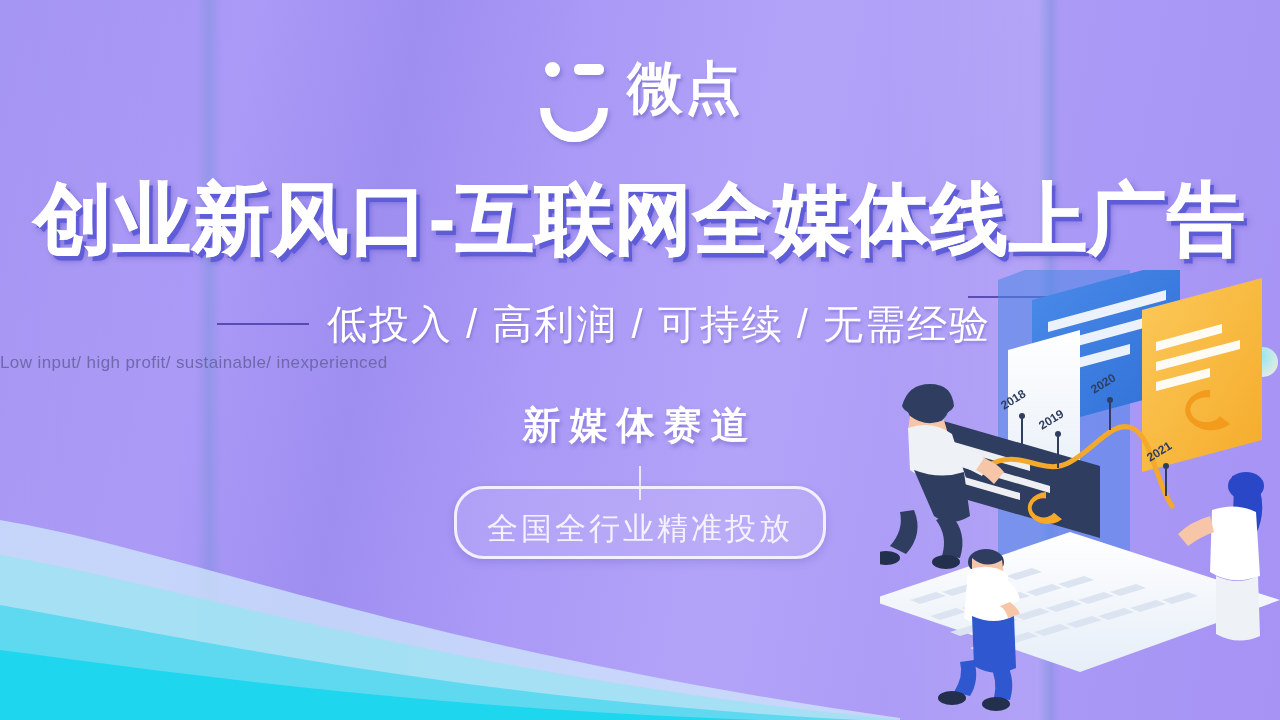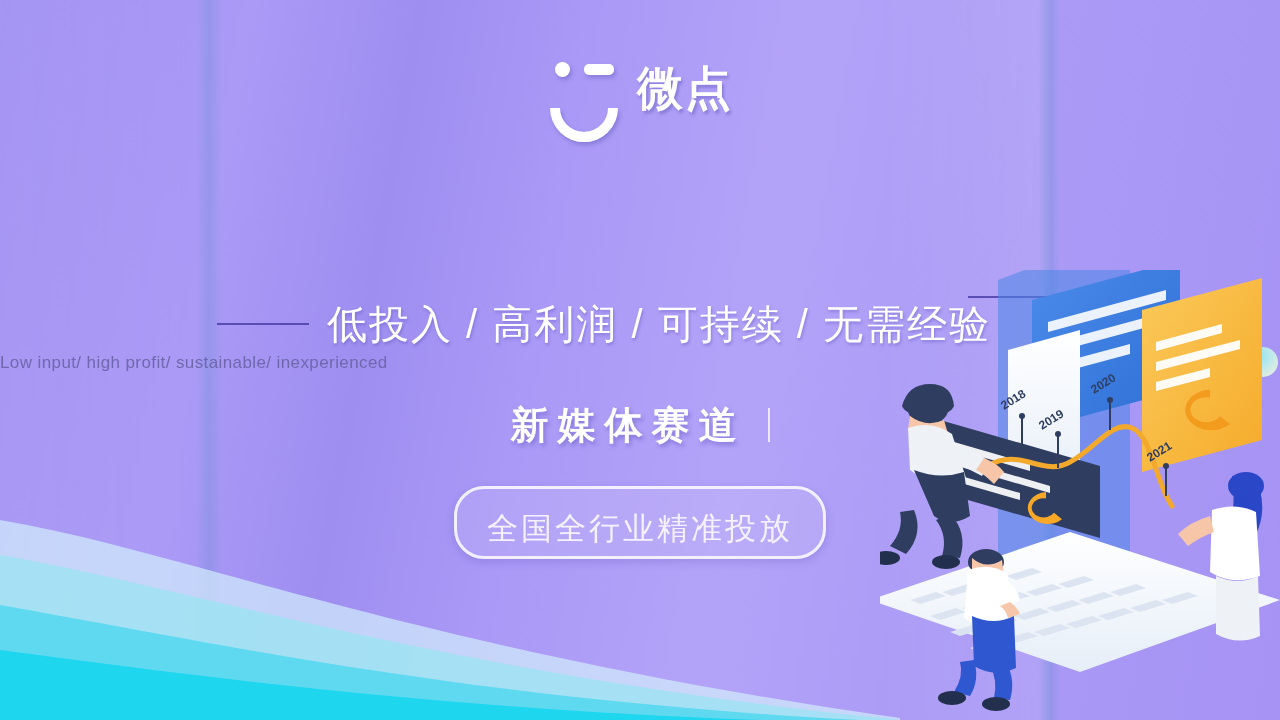--- a/index.html
+++ b/index.html
@@ -73,21 +73,21 @@
     content: "";
     position: absolute; left: -10px; top: 50%;
     width: 68px; height: 34px;
     border: 10px solid #ffffff;
     border-top: none;
     border-radius: 0 0 34px 34px;
     box-sizing: border-box;
   }
   .logo-text {
     color: #ffffff;
-    font-size: 46px;
+    font-size: 56px;
     font-weight: 700;
     letter-spacing: 2px;
     text-shadow: 2px 3px 3px rgba(60,60,160,.32);
     line-height: 1;
   }
 
   
   .headline {
     position: absolute;
     left: 0; right: 0;
@@ -146,20 +146,21 @@
   
   .tagline {
     position: absolute;
     left: 0; right: 0;
     top: 406px;
     display: flex;
     align-items: center;
     justify-content: center;
     gap: 22px;
     white-space: nowrap;
+    flex-direction: column;
   }
   .tagline .seg {
     color: #ffffff;
     font-size: 38px;
     font-weight: 700;
     letter-spacing: 9px;
     line-height: 1;
     text-shadow: 2px 3px 4px rgba(70,60,170,.38);
   }
   .tagline .divider {
@@ -230,20 +231,21 @@
 
   <div class="logo-wrap">
     <div class="smiley">
       <span class="eye-dot"></span>
       <span class="eye-bar"></span>
       <span class="mouth"></span>
     </div>
     <div class="logo-text">微点</div>
   </div>
 
+  <div class="headline">创业新风口-互联网全媒体线上广告</div>
 
   <div class="sub-row">
     <span class="rule"></span>
     <span class="sub-cn">低投入 / 高利润 / 可持续 / 无需经验</span>
     <span class="rule right" style="visibility:hidden"></span>
   </div>
   <div class="decor-line-top"></div>
   <div class="sub-en">Low input/ high profit/ sustainable/ inexperienced</div>
 
   <div class="tagline">

